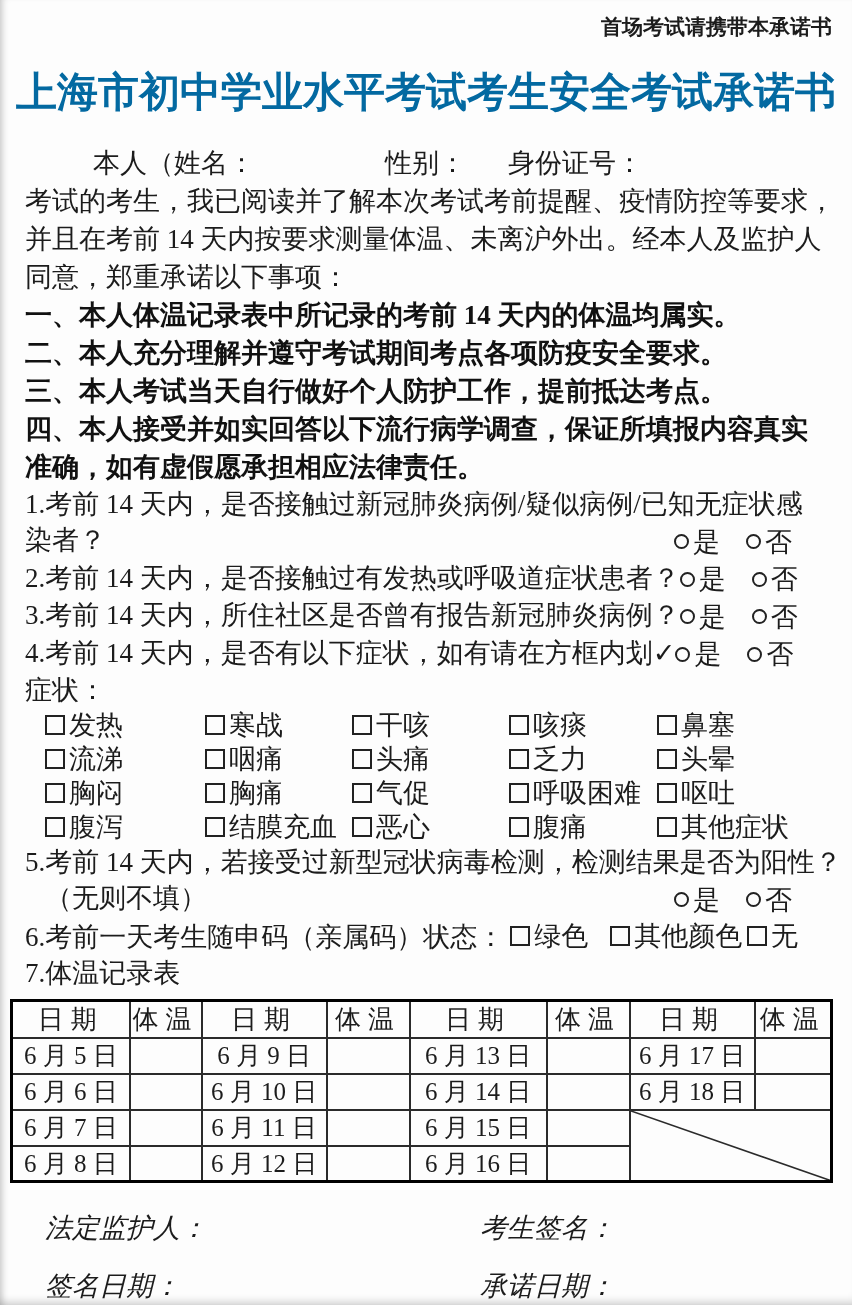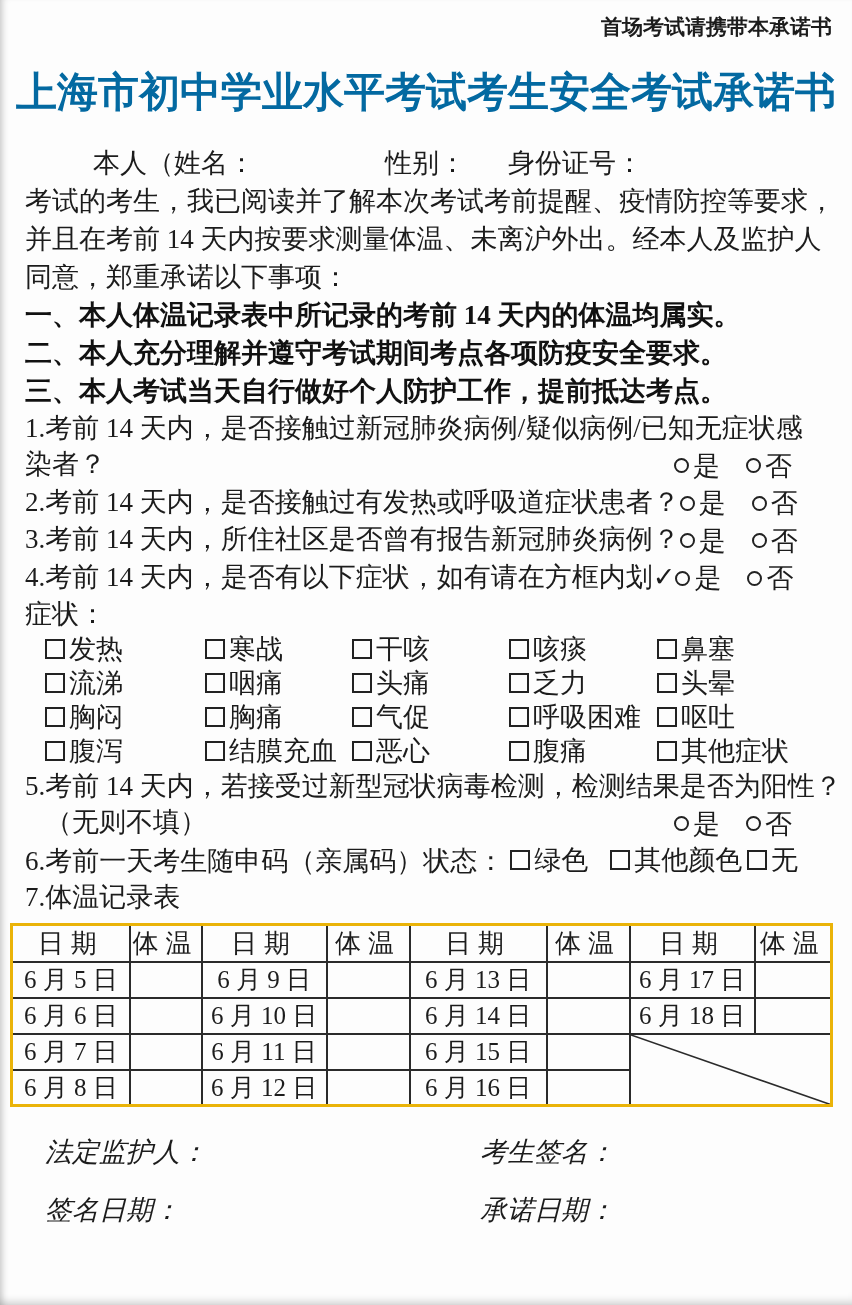--- a/index.html
+++ b/index.html
@@ -61,21 +61,21 @@
     line-height:34px;
   }
   .sym-item { display:flex; align-items:center; white-space:nowrap; }
   .q6-line { display:flex; align-items:baseline; line-height:36px; }
   .q6-opt { display:inline-flex; align-items:center; white-space:nowrap; }
   .temp-table {
     margin:8px 12px 0 10px;
     width:820px;
     border-collapse:collapse;
     table-layout:fixed;
-    border:3px solid #eab308;
+    border:3px solid #000000;
     font-size:25px;
   }
   .temp-table th, .temp-table td {
     border:2px solid #2b2b2b;
     text-align:center;
     padding:0;
   }
   .temp-table th { height:35px; font-weight:normal; letter-spacing:7px; font-size:26px; }
   .temp-table td { height:36px; }
   .diag-cell { position:relative; padding:0; }
@@ -100,20 +100,21 @@
     <div class="intro-line">
       <span class="indent"></span><span>本人（姓名：</span><span class="blank" style="width:130px"></span><span>性别：</span><span class="blank" style="width:42px"></span><span>身份证号：</span><span class="blank" style="width:150px"></span>
     </div>
     <div class="intro-line">考试的考生，我已阅读并了解本次考试考前提醒、疫情防控等要求，</div>
     <div class="intro-line">并且在考前 14 天内按要求测量体温、未离沪外出。经本人及监护人</div>
     <div class="intro-line">同意，郑重承诺以下事项：</div>
 
     <div class="commit">一、本人体温记录表中所记录的考前 14 天内的体温均属实。</div>
     <div class="commit">二、本人充分理解并遵守考试期间考点各项防疫安全要求。</div>
     <div class="commit">三、本人考试当天自行做好个人防护工作，提前抵达考点。</div>
+    <div class="commit">四、本人接受并如实回答以下流行病学调查，保证所填报内容真实准确，如有虚假愿承担相应法律责任。</div>
 
     <div class="q-line">
       <span class="q-text">1.考前 14 天内，是否接触过新冠肺炎病例/疑似病例/已知无症状感</span>
     </div>
     <div class="q-line">
       <span class="q-text">染者？</span>
       <span class="opts">
         <span class="opt">
             <span class="radio-icon"></span>
             <span>是</span>

